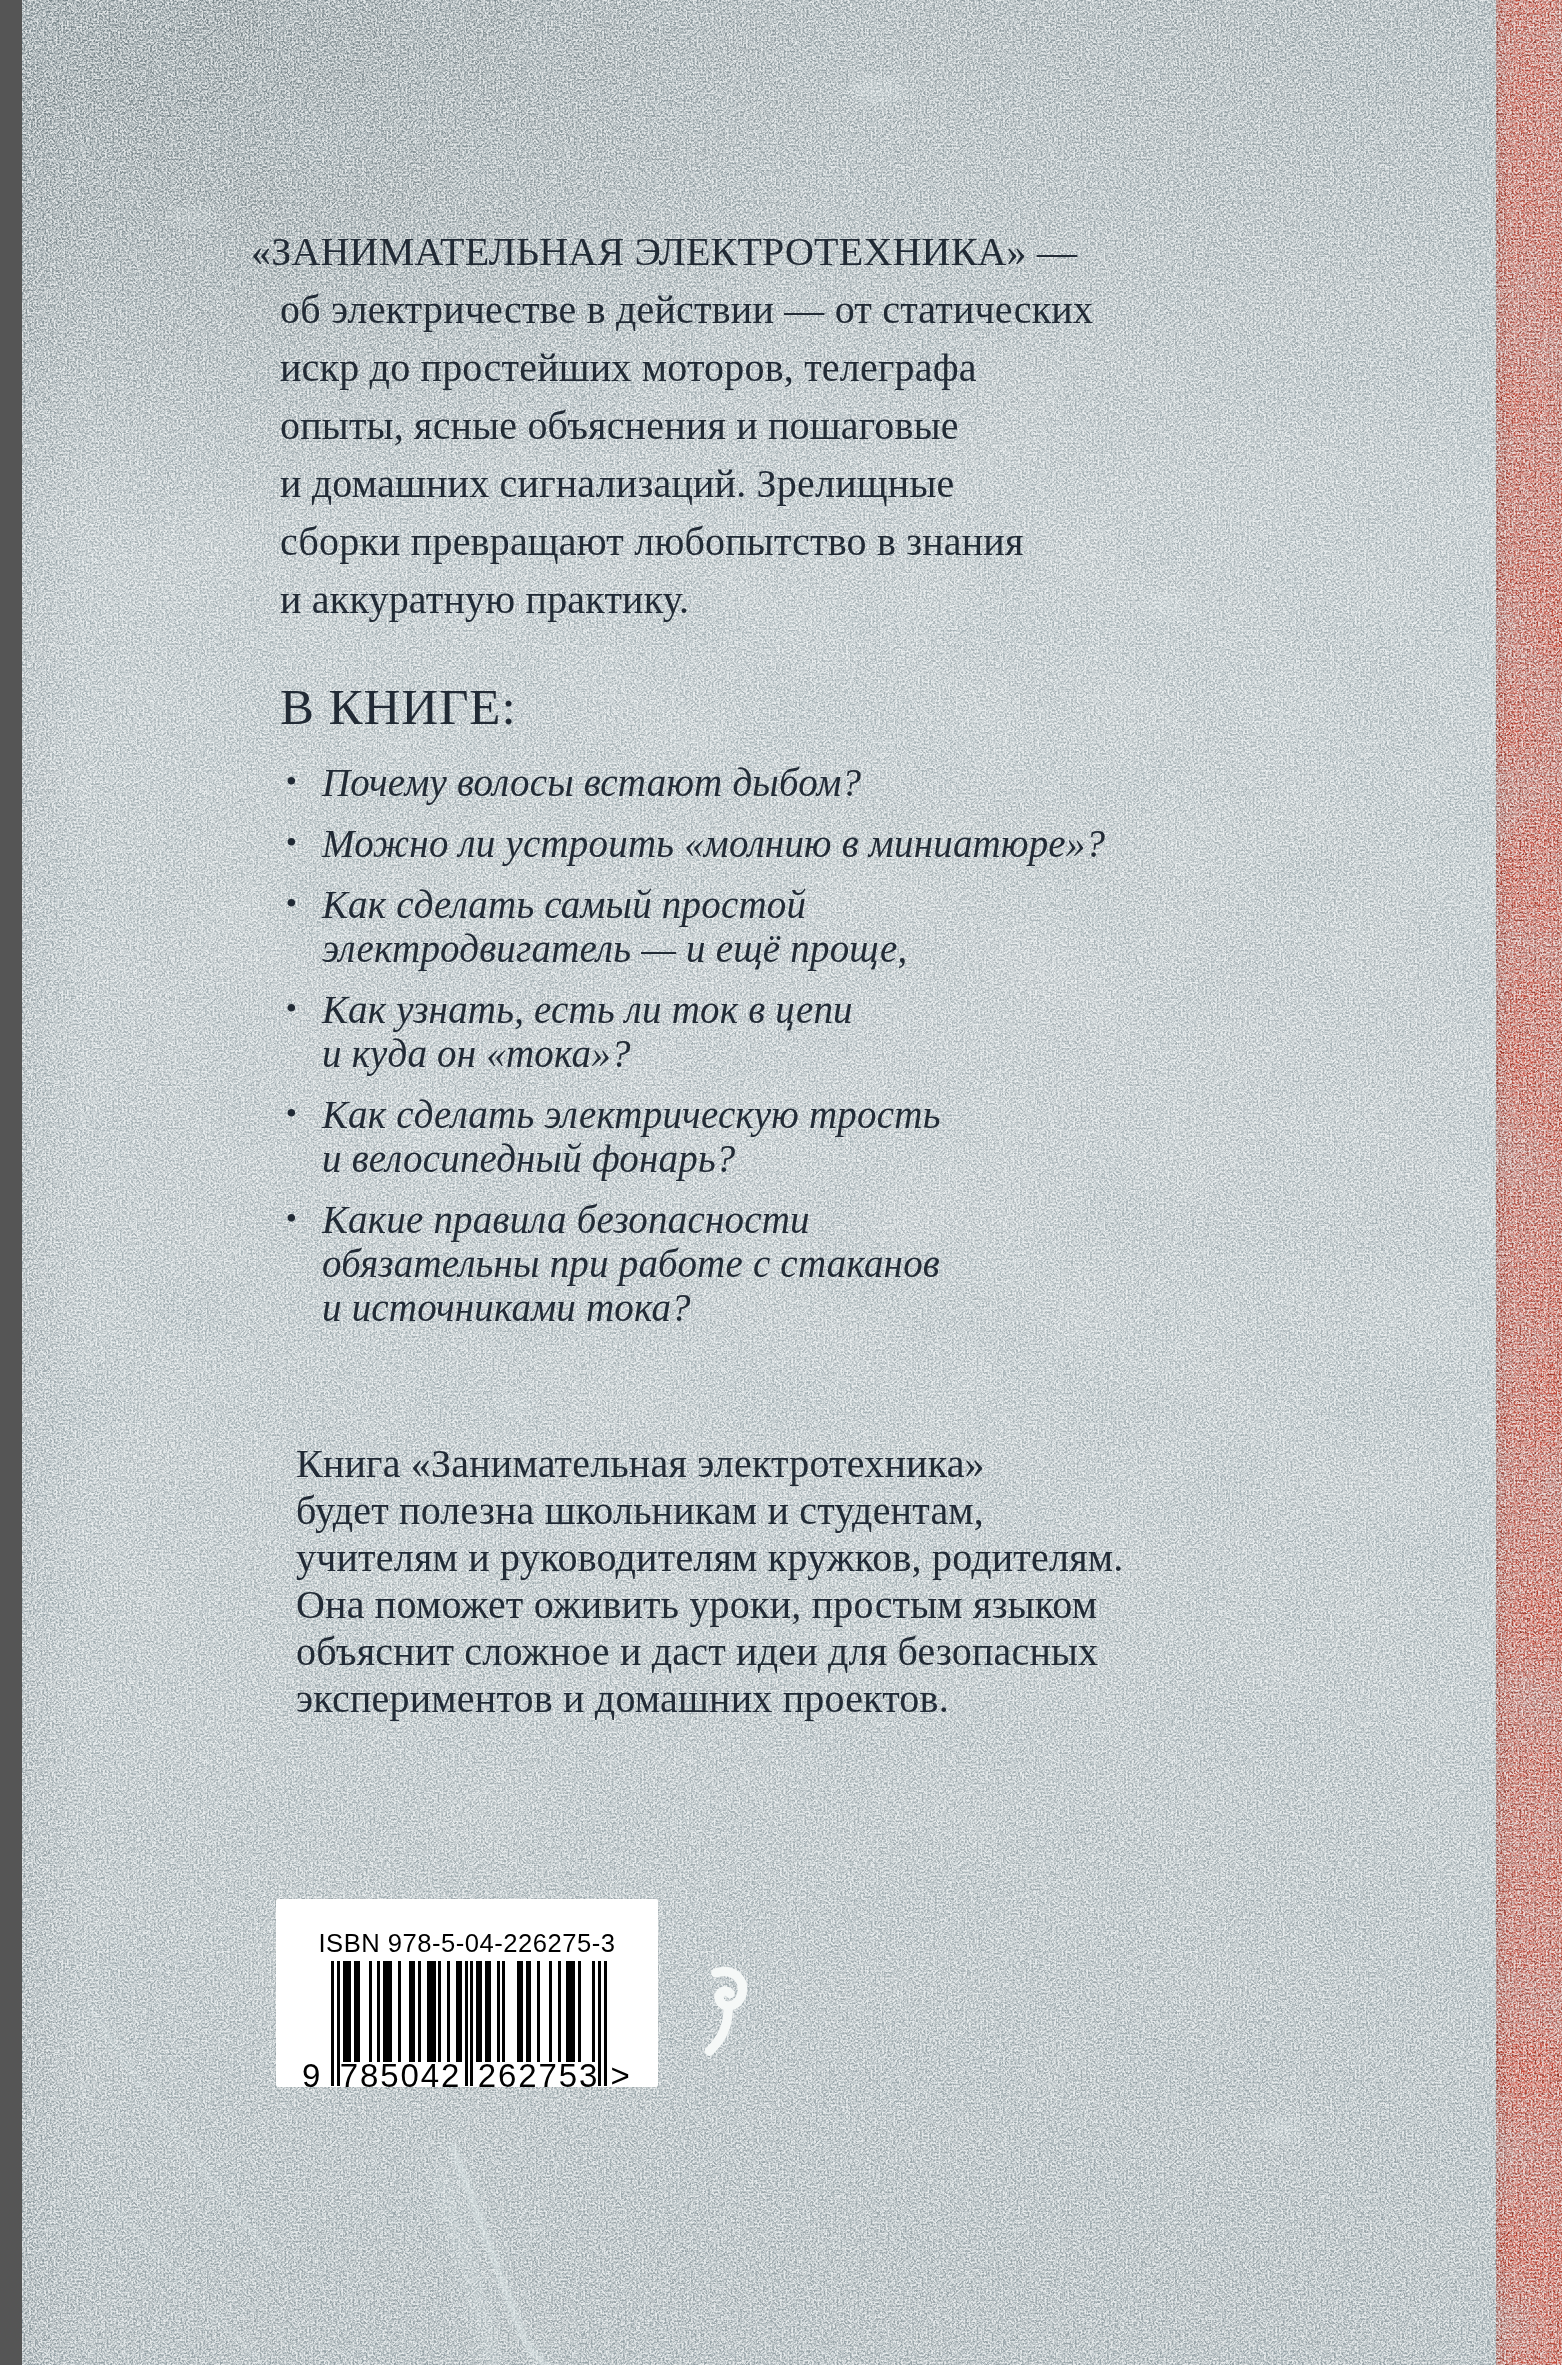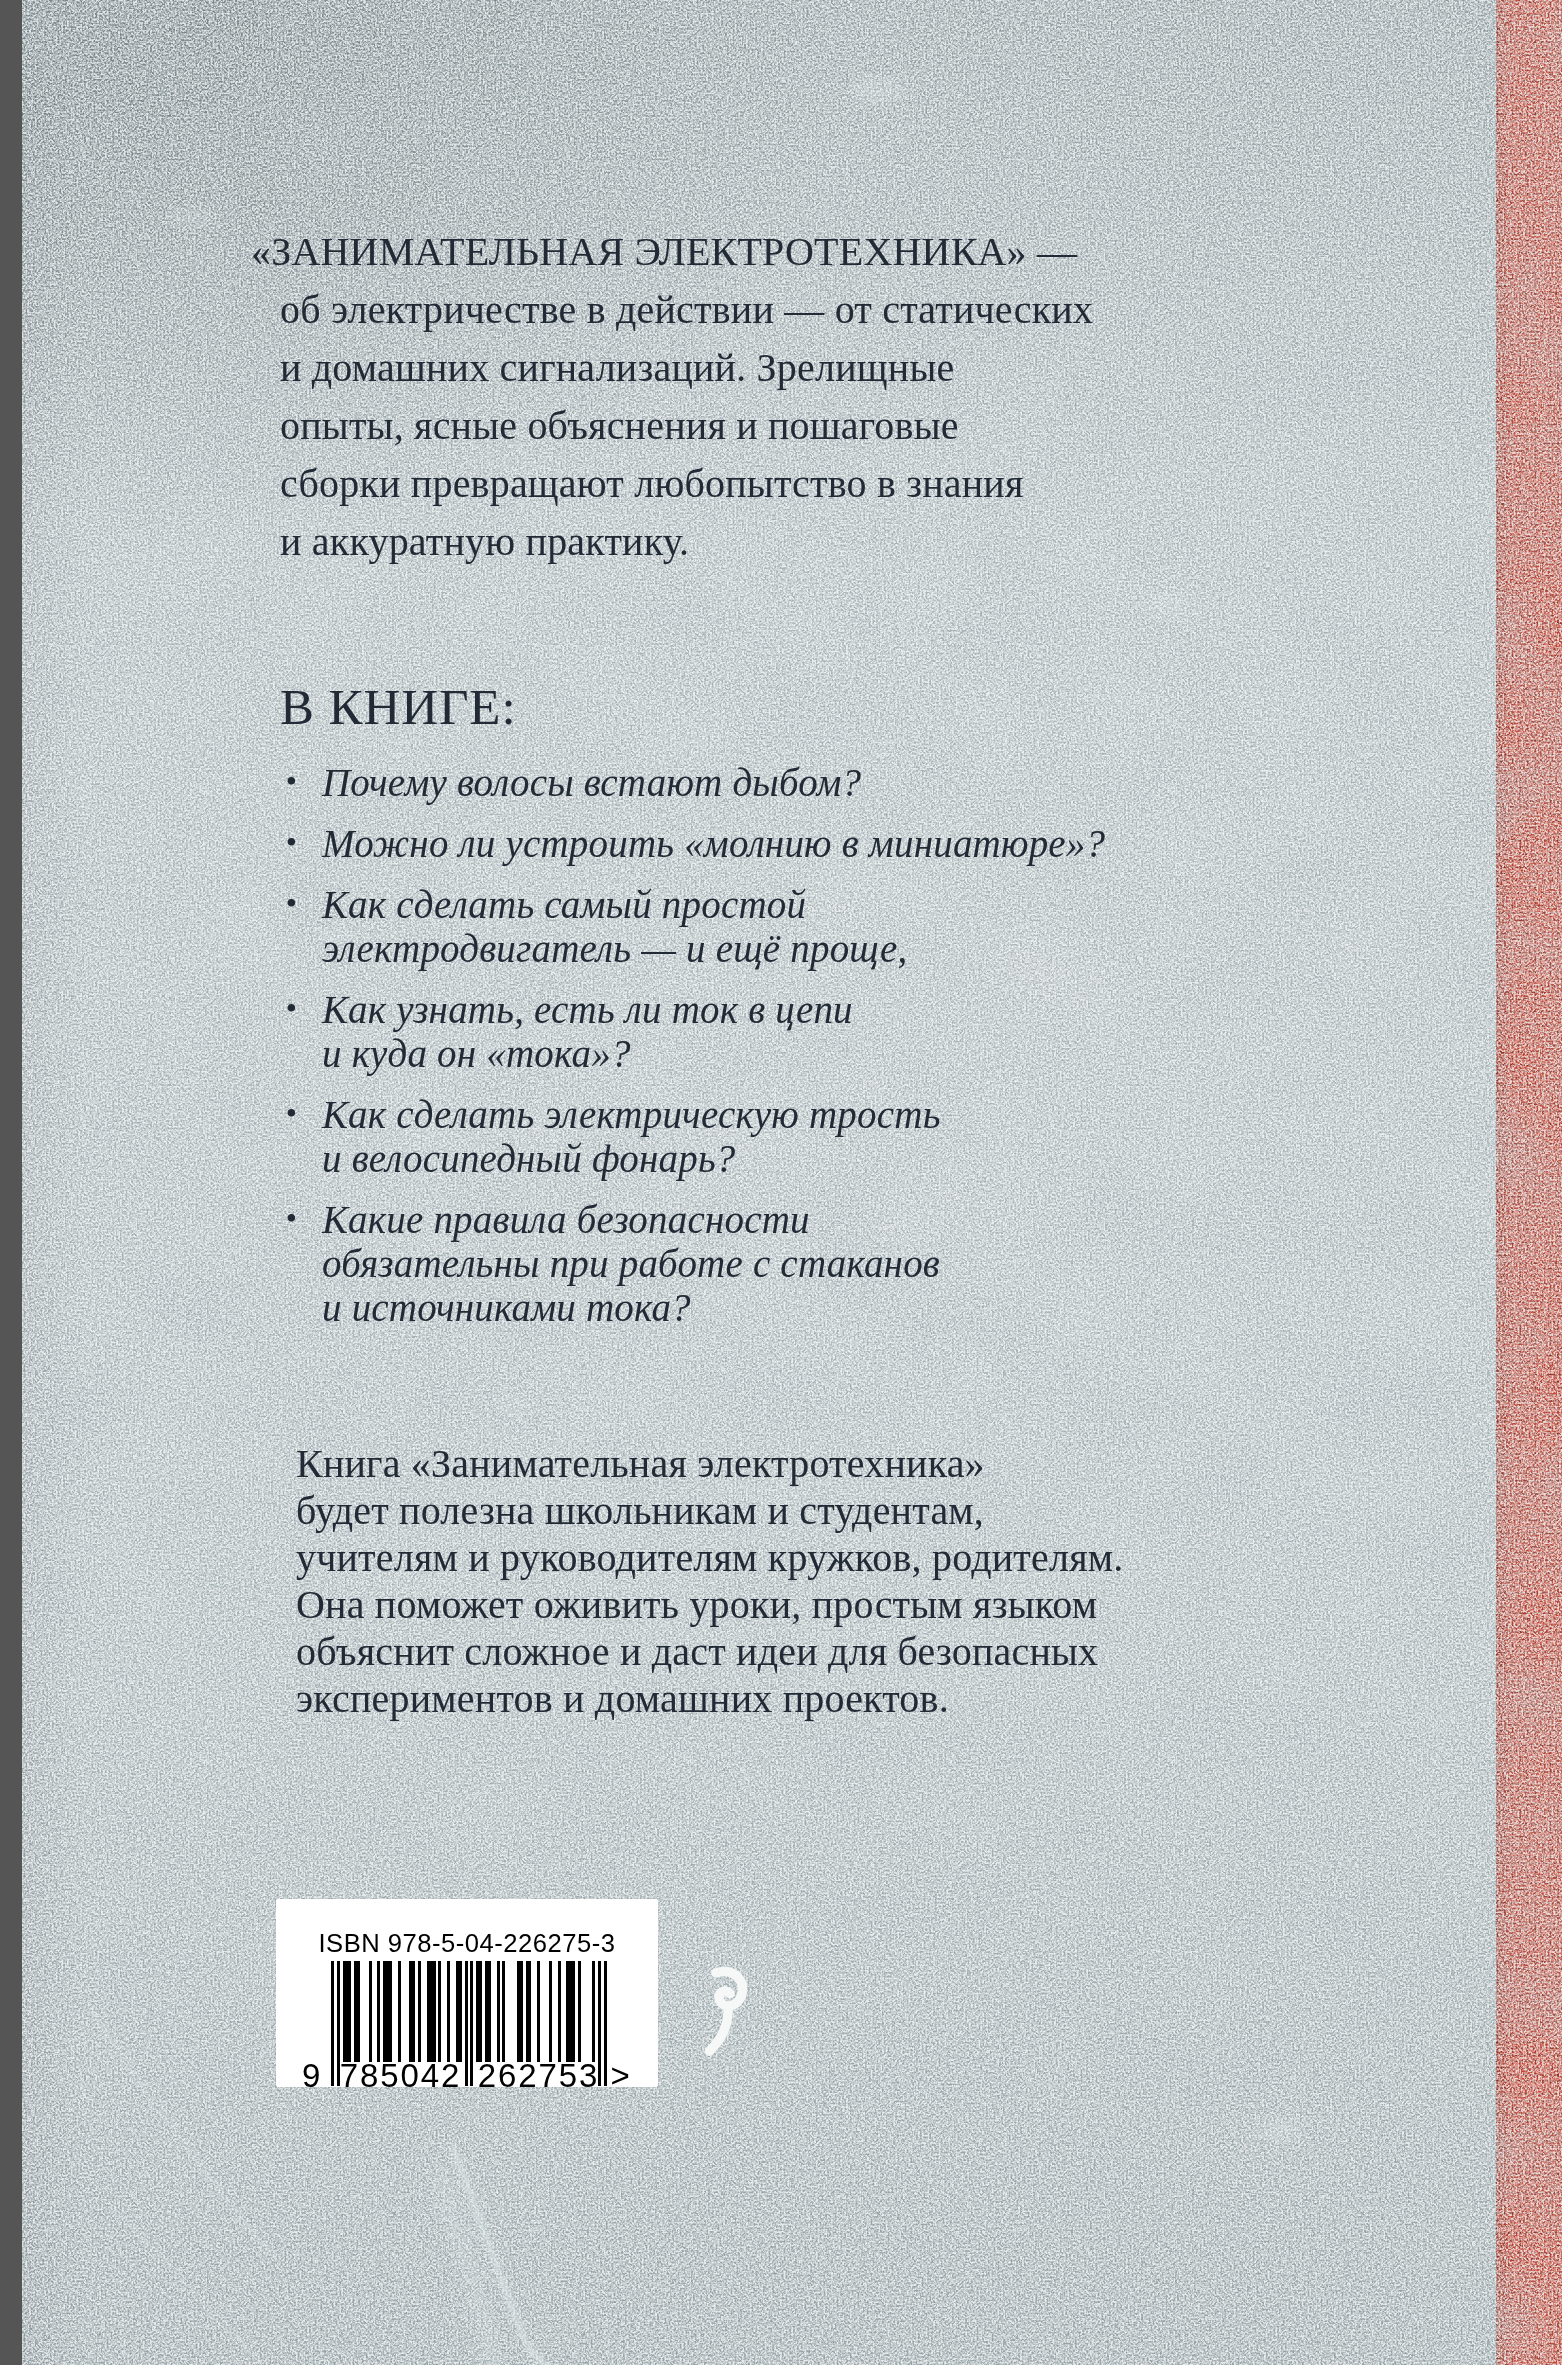--- a/index.html
+++ b/index.html
@@ -129,22 +129,23 @@
       <ellipse cx="1330" cy="2250" rx="28" ry="13" filter="url(#blur7)" opacity="0.22"></ellipse>
       <ellipse cx="180" cy="230" rx="26" ry="11" filter="url(#blur7)" opacity="0.22"></ellipse>
     </g>
   </svg>
 
   <div class="content">
 
     <div class="intro">
         <div class="tline">«ЗАНИМАТЕЛЬНАЯ ЭЛЕКТРОТЕХНИКА» —</div>
         <div class="tline">об электричестве в действии — от статических</div>
+        <div class="tline">искр до простейших моторов, телеграфа</div>
+        <div class="tline">опыты, ясные объяснения и пошаговые</div>
         <div class="tline">и домашних сигнализаций. Зрелищные</div>
-        <div class="tline">опыты, ясные объяснения и пошаговые</div>
         <div class="tline">сборки превращают любопытство в знания</div>
         <div class="tline">и аккуратную практику.</div>
       </div>
 
     <div class="book-heading">В КНИГЕ:</div>
 
     <ul class="bullet-list">
       <li>
         <span class="marker">•</span>
         <div class="bullet-text">

